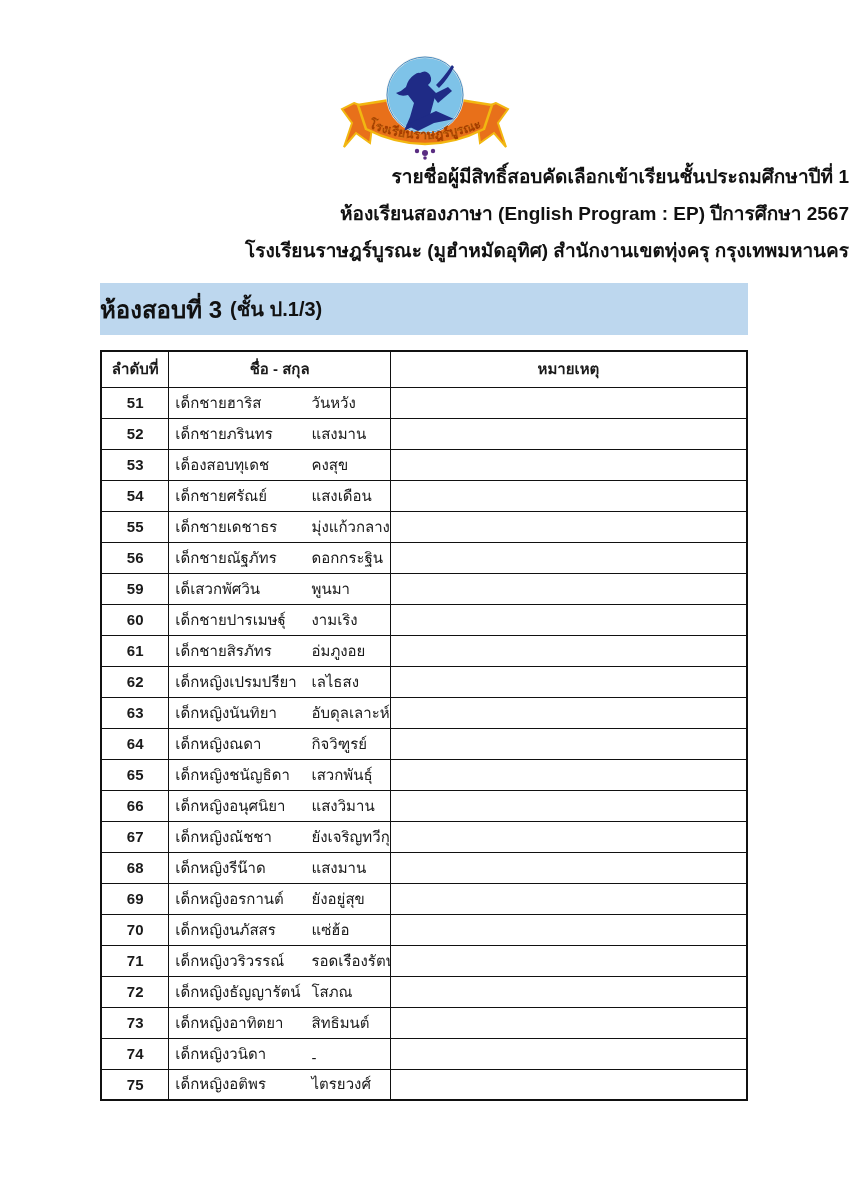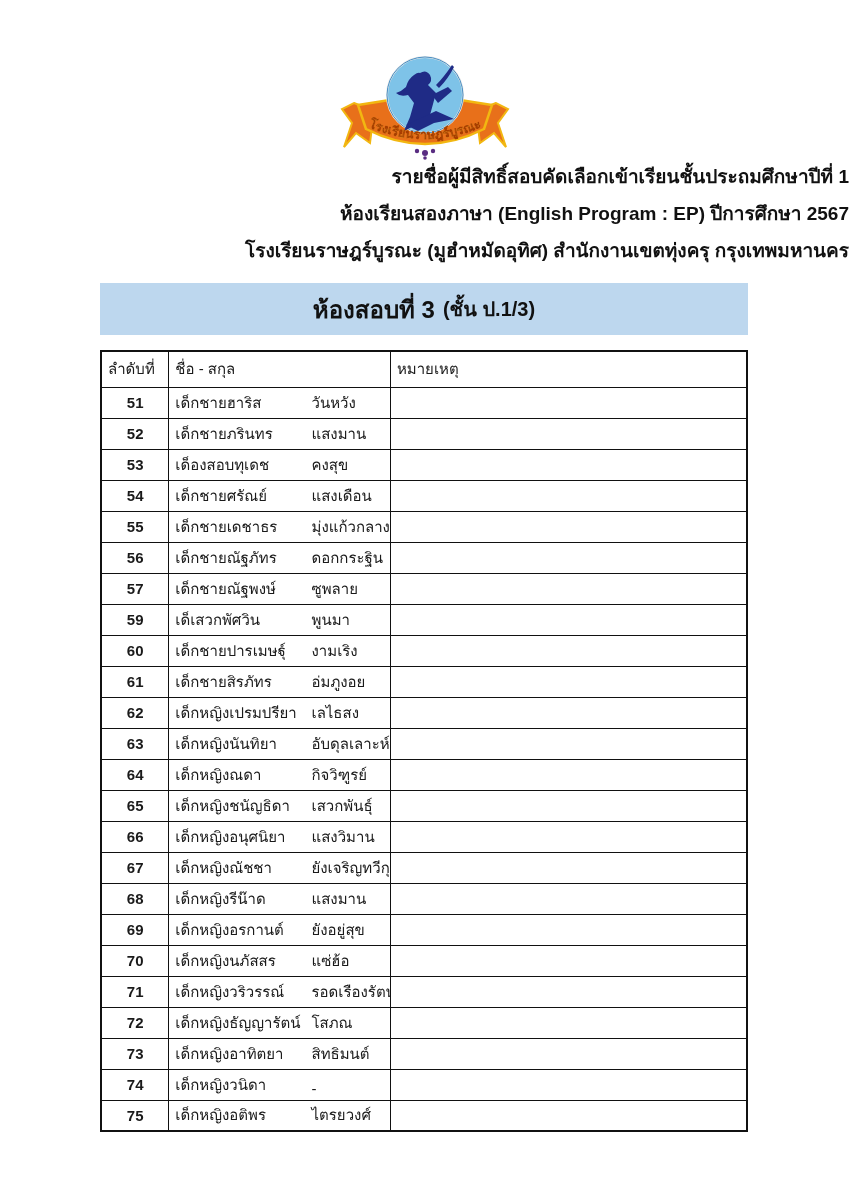--- a/index.html
+++ b/index.html
@@ -36,21 +36,20 @@
   
   .banner {
     position: absolute;
     top: 283px;
     left: 100px;
     width: 648px;
     height: 52px;
     background: #bdd7ee;
     display: flex;
     align-items: center;
-    justify-content: center;
     gap: 8px;
   }
   .banner .t1 { font-size: 24px; font-weight: bold; color: #111; }
   .banner .t2 { font-size: 20px; font-weight: bold; color: #111; }
   
   .table-wrap {
     position: absolute;
     top: 350px;
     left: 100px;
     width: 648px;
@@ -63,22 +62,22 @@
   }
   table.students th, table.students td {
     border: 1.5px solid #111;
     padding: 0 6px;
     overflow: hidden;
     white-space: nowrap;
   }
   table.students { border: 2px solid #111; }
   table.students th {
     height: 36px;
-    font-weight: normal;
-    text-align: left;
+    font-weight: bold;
+    text-align: center;
     font-size: 15px;
   }
   table.students td { height: 31px; }
   td.num { text-align: center; font-weight: bold; }
   td.name-cell .given {
     display: inline-block;
     width: 132px;
     vertical-align: bottom;
   }
   td.name-cell .surname { display: inline-block; }
@@ -198,28 +197,20 @@
 
   <tr>
     <td class="num">56</td>
     <td class="name-cell">
       <span class="given">เด็กชายณัฐภัทร</span>
       <span class="surname">ดอกกระฐิน</span>
     </td>
     <td class="remark"></td>
   </tr>
 
-  <tr>
-    <td class="num">57</td>
-    <td class="name-cell">
-      <span class="given">เด็กชายณัฐพงษ์</span>
-      <span class="surname">ซูพลาย</span>
-    </td>
-    <td class="remark"></td>
-  </tr>
 
 
   <tr>
     <td class="num">59</td>
     <td class="name-cell">
       <span class="given">เด็เสวกพัศวิน</span>
       <span class="surname">พูนมา</span>
     </td>
     <td class="remark"></td>
   </tr>

